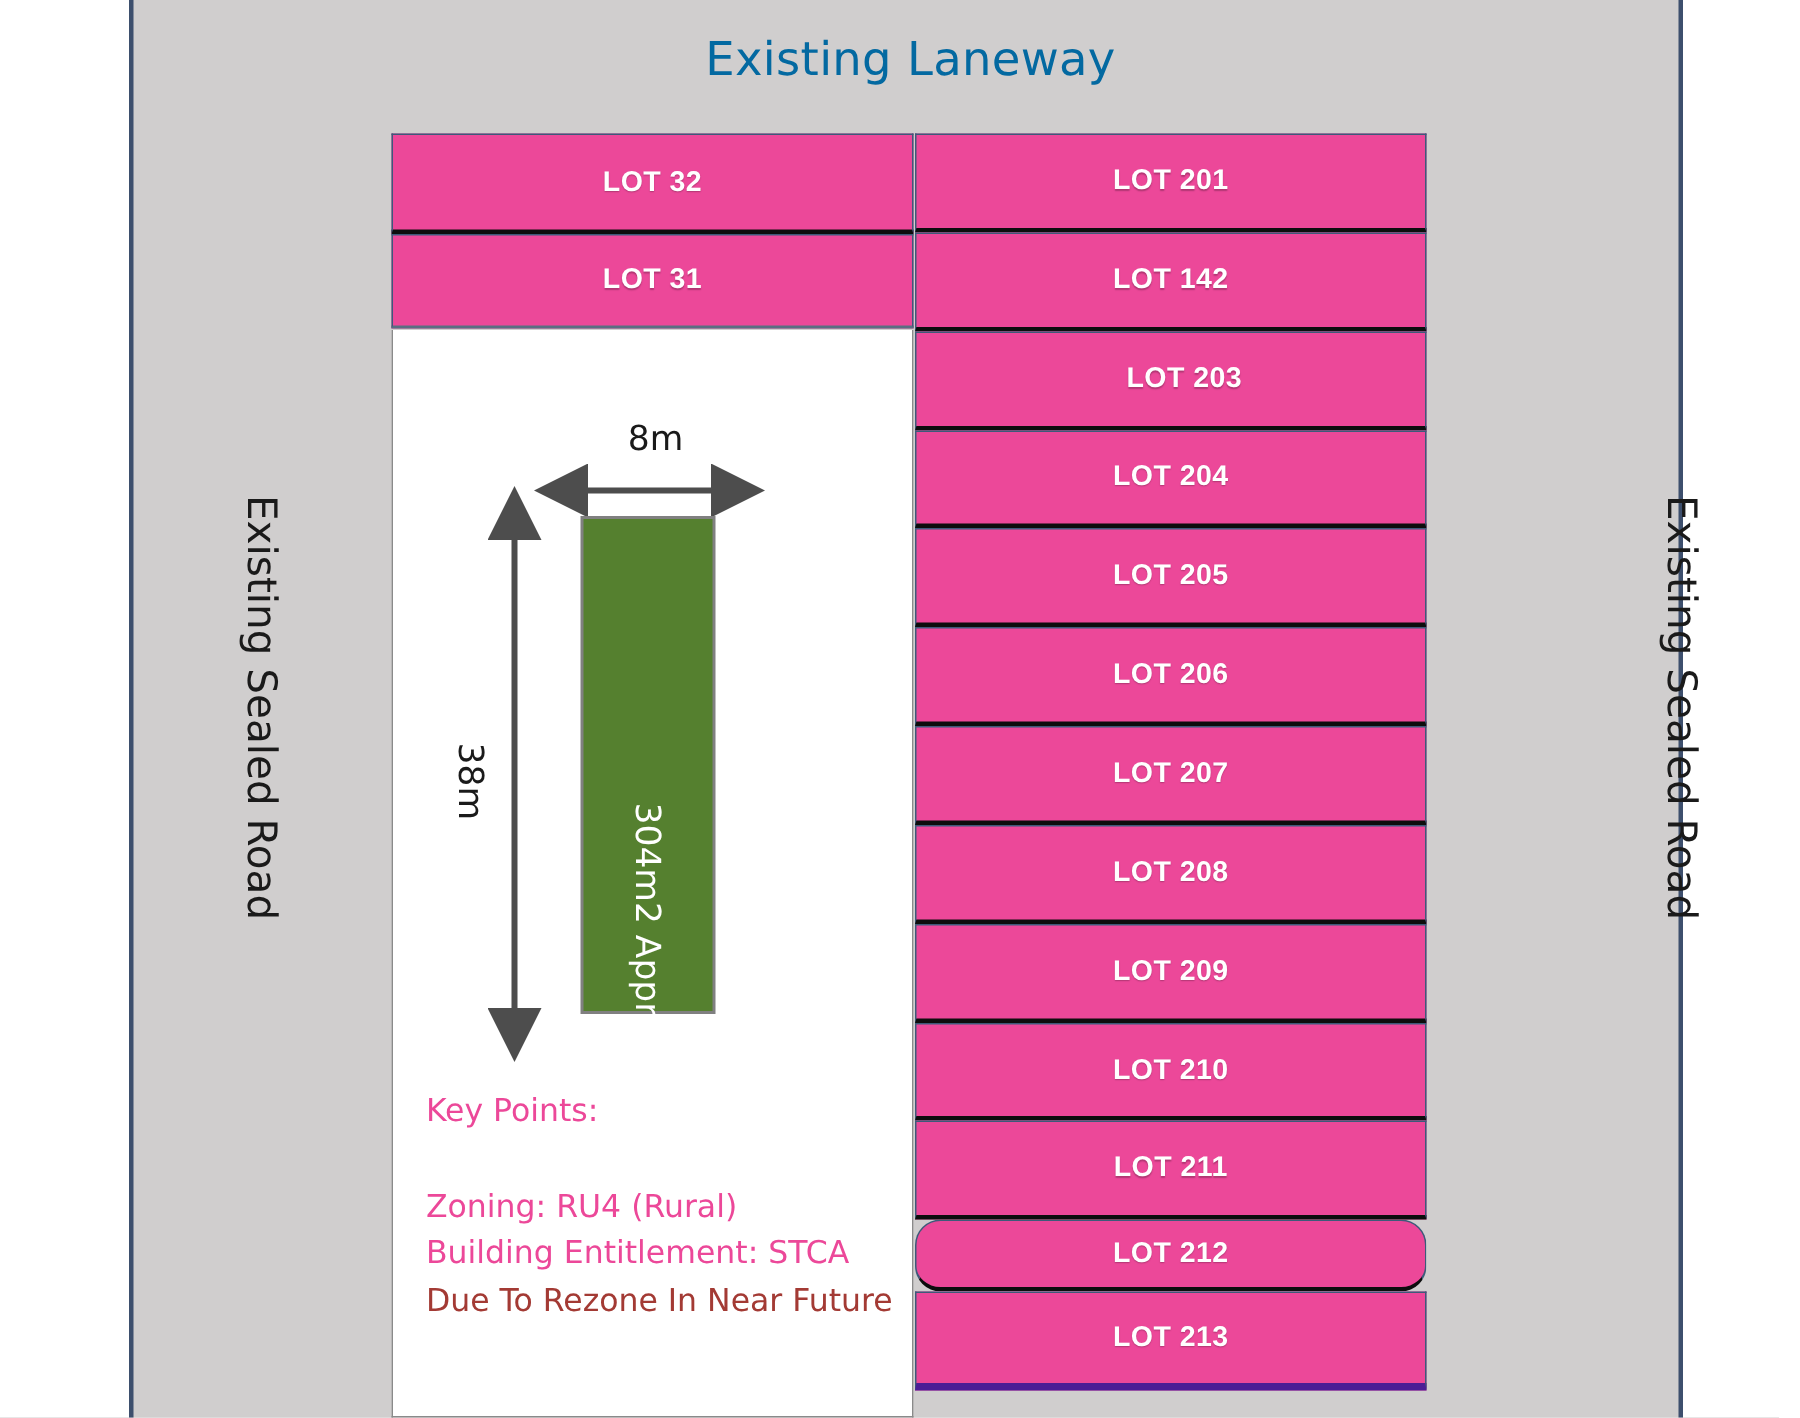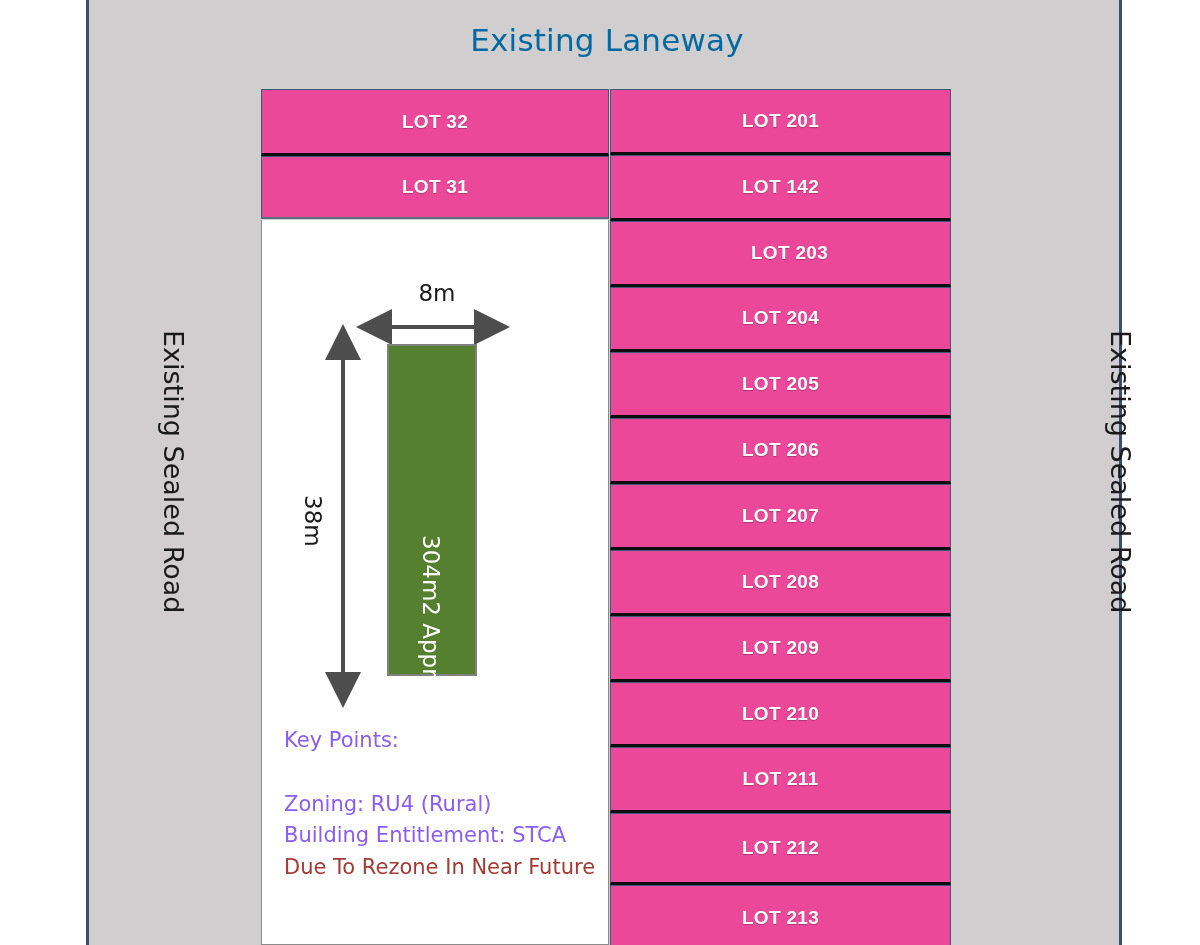--- a/index.html
+++ b/index.html
@@ -91,21 +91,21 @@
     position: relative;
     background: #ec4899;
     border: 1px solid #3d5a7a;
     border-bottom: 3px solid #0d0d0d;
     box-sizing: border-box;
     display: flex;
     align-items: center;
     justify-content: center;
   }
   .lot-cell:last-child {
-    border-bottom: 1px solid #4c1d95;
+    border-bottom: 5px solid #4c1d95;
   }
   .lot-label {
     color: #ffffff;
     font-weight: bold;
     font-size: 19px;
     font-family: "Liberation Sans", sans-serif;
     letter-spacing: 0.3px;
     text-shadow: 0 1px 1px rgba(0,0,0,0.25);
   }
 
@@ -145,21 +145,21 @@
 
   
   #key-points {
     position: absolute;
     left: 22px;
     top: 505px;
     width: 326px;
   }
   .kp-line {
     font-size: 21px;
-    color: #8b5cf6;
+    color: #ec4899;
     font-family: "DejaVu Sans", sans-serif;
     line-height: 1.5;
     white-space: nowrap;
   }
   #kp-heading { margin-bottom: 32px; }
   #kp-rezone { color: #a33a34; }
 </style>
 </head>
 <body>
 
@@ -258,21 +258,21 @@
         </div>
         <div class="lot-cell" style="height: 65.8462px;">
           <span class="lot-label">LOT 209</span>
         </div>
         <div class="lot-cell" style="height: 65.8462px;">
           <span class="lot-label">LOT 210</span>
         </div>
         <div class="lot-cell" style="height: 65.8462px;">
           <span class="lot-label">LOT 211</span>
         </div>
-        <div class="lot-cell" style="height: 72px;">
+        <div class="lot-cell" style="height: 48px; border-radius: 17px;">
           <span class="lot-label">LOT 212</span>
         </div>
         <div class="lot-cell" style="height: 65.8462px;">
           <span class="lot-label">LOT 213</span>
         </div>
       </div>
 
   </div>
 </div>
 

